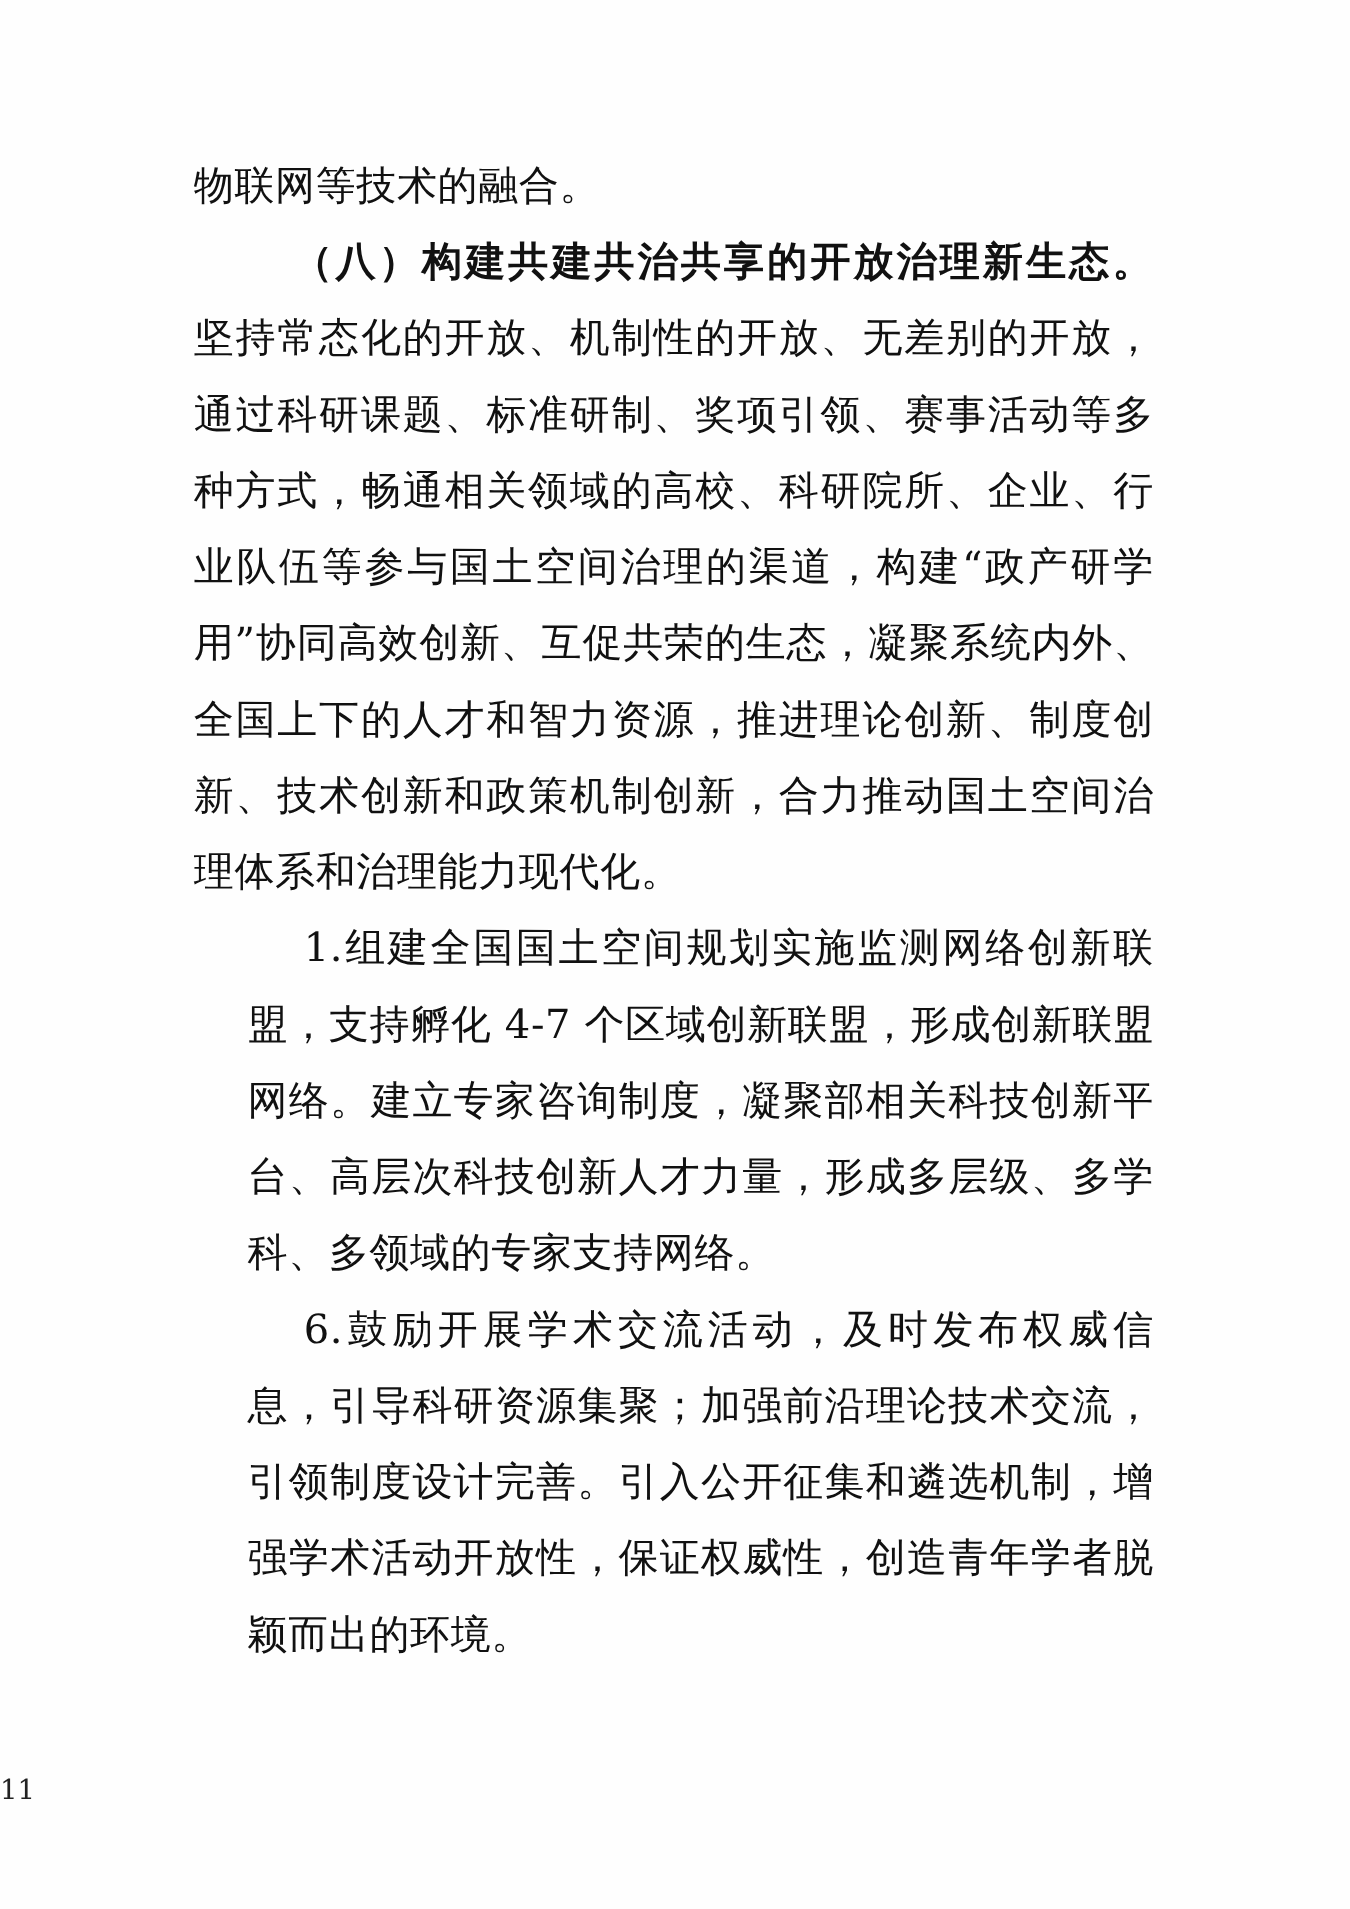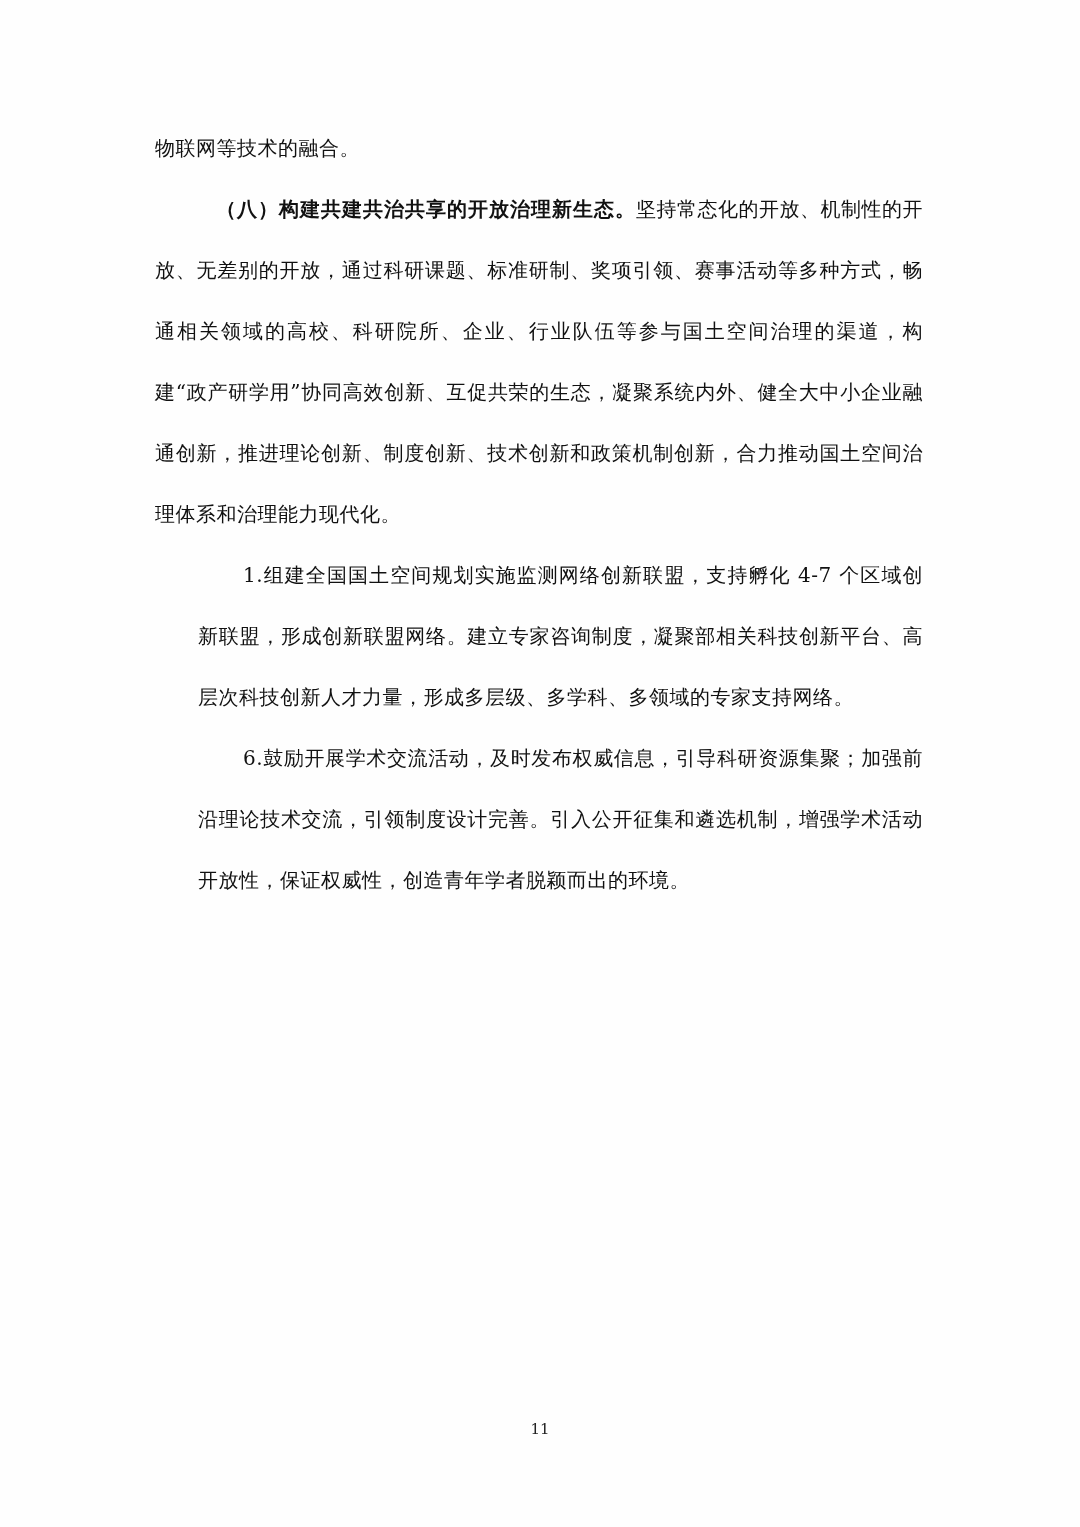--- a/index.html
+++ b/index.html
@@ -23,62 +23,62 @@
     background: #fefefe;
   }
   .content {
     position: absolute;
     left: 155px;
     top: 118px;
     width: 768px;
   }
   p {
     margin: 0;
-    font-size: 20px;
+    font-size: 32px;
     line-height: 61px;
     text-align: justify;
     text-justify: inter-ideograph;
     letter-spacing: 0.5px;
     color: #111;
     font-family: "DejaVu Serif", serif;
   }
   p.indent {
     text-indent: 61px;
   }
   p.indent-half {
     text-indent: 45px;
     margin-left: 43px;
   }
   .heading-run {
     font-weight: bold;
     letter-spacing: 1px;
+    margin-left: 18px;
   }
   .page-number {
     position: absolute;
     left: 0;
     top: 1420px;
     width: 1080px;
-    text-align: center;
-    font-size: 15px;
+    font-size: 22px;
     color: #222;
     font-family: "DejaVu Serif", serif;
   }
 </style>
 </head>
 <body>
 
 <div class="page">
   <div class="content">
 
     <p>
       <span>物联网等技术的融合。</span>
     </p>
 
     <p class="indent">
-      <span class="heading-run">（八）构建共建共治共享的开放治理新生态。</span><span>坚持常态化的开放、机制性的开放、无差别的开放，通过科研课题、标准研制、奖项引领、赛事活动等多种方式，畅通相关领域的高校、科研院所、企业、行业队伍等参与国土空间治理的渠道，构建“政产研学用”协同高效创新、互促共荣的生态，凝聚系统内外、健全大中小企业融通创新，推进理论创新、制度创新、技术创新和政策机制创新，合力推动国土空间治理体系和治理能力现代化。</span>
+      <span class="heading-run">（八）构建共建共治共享的开放治理新生态。</span><span>坚持常态化的开放、机制性的开放、无差别的开放，通过科研课题、标准研制、奖项引领、赛事活动等多种方式，畅通相关领域的高校、科研院所、企业、行业队伍等参与国土空间治理的渠道，构建“政产研学用”协同高效创新、互促共荣的生态，凝聚系统内外、全国上下的人才和智力资源，推进理论创新、制度创新、技术创新和政策机制创新，合力推动国土空间治理体系和治理能力现代化。</span>
     </p>
 
     <p class="indent-half">
       <span>1.组建全国国土空间规划实施监测网络创新联盟，支持孵化 4-7 个区域创新联盟，形成创新联盟网络。建立专家咨询制度，凝聚部相关科技创新平台、高层次科技创新人才力量，形成多层级、多学科、多领域的专家支持网络。</span>
     </p>
 
     <p class="indent-half">
       <span>6.鼓励开展学术交流活动，及时发布权威信息，引导科研资源集聚；加强前沿理论技术交流，引领制度设计完善。引入公开征集和遴选机制，增强学术活动开放性，保证权威性，创造青年学者脱颖而出的环境。</span>
     </p>
 

